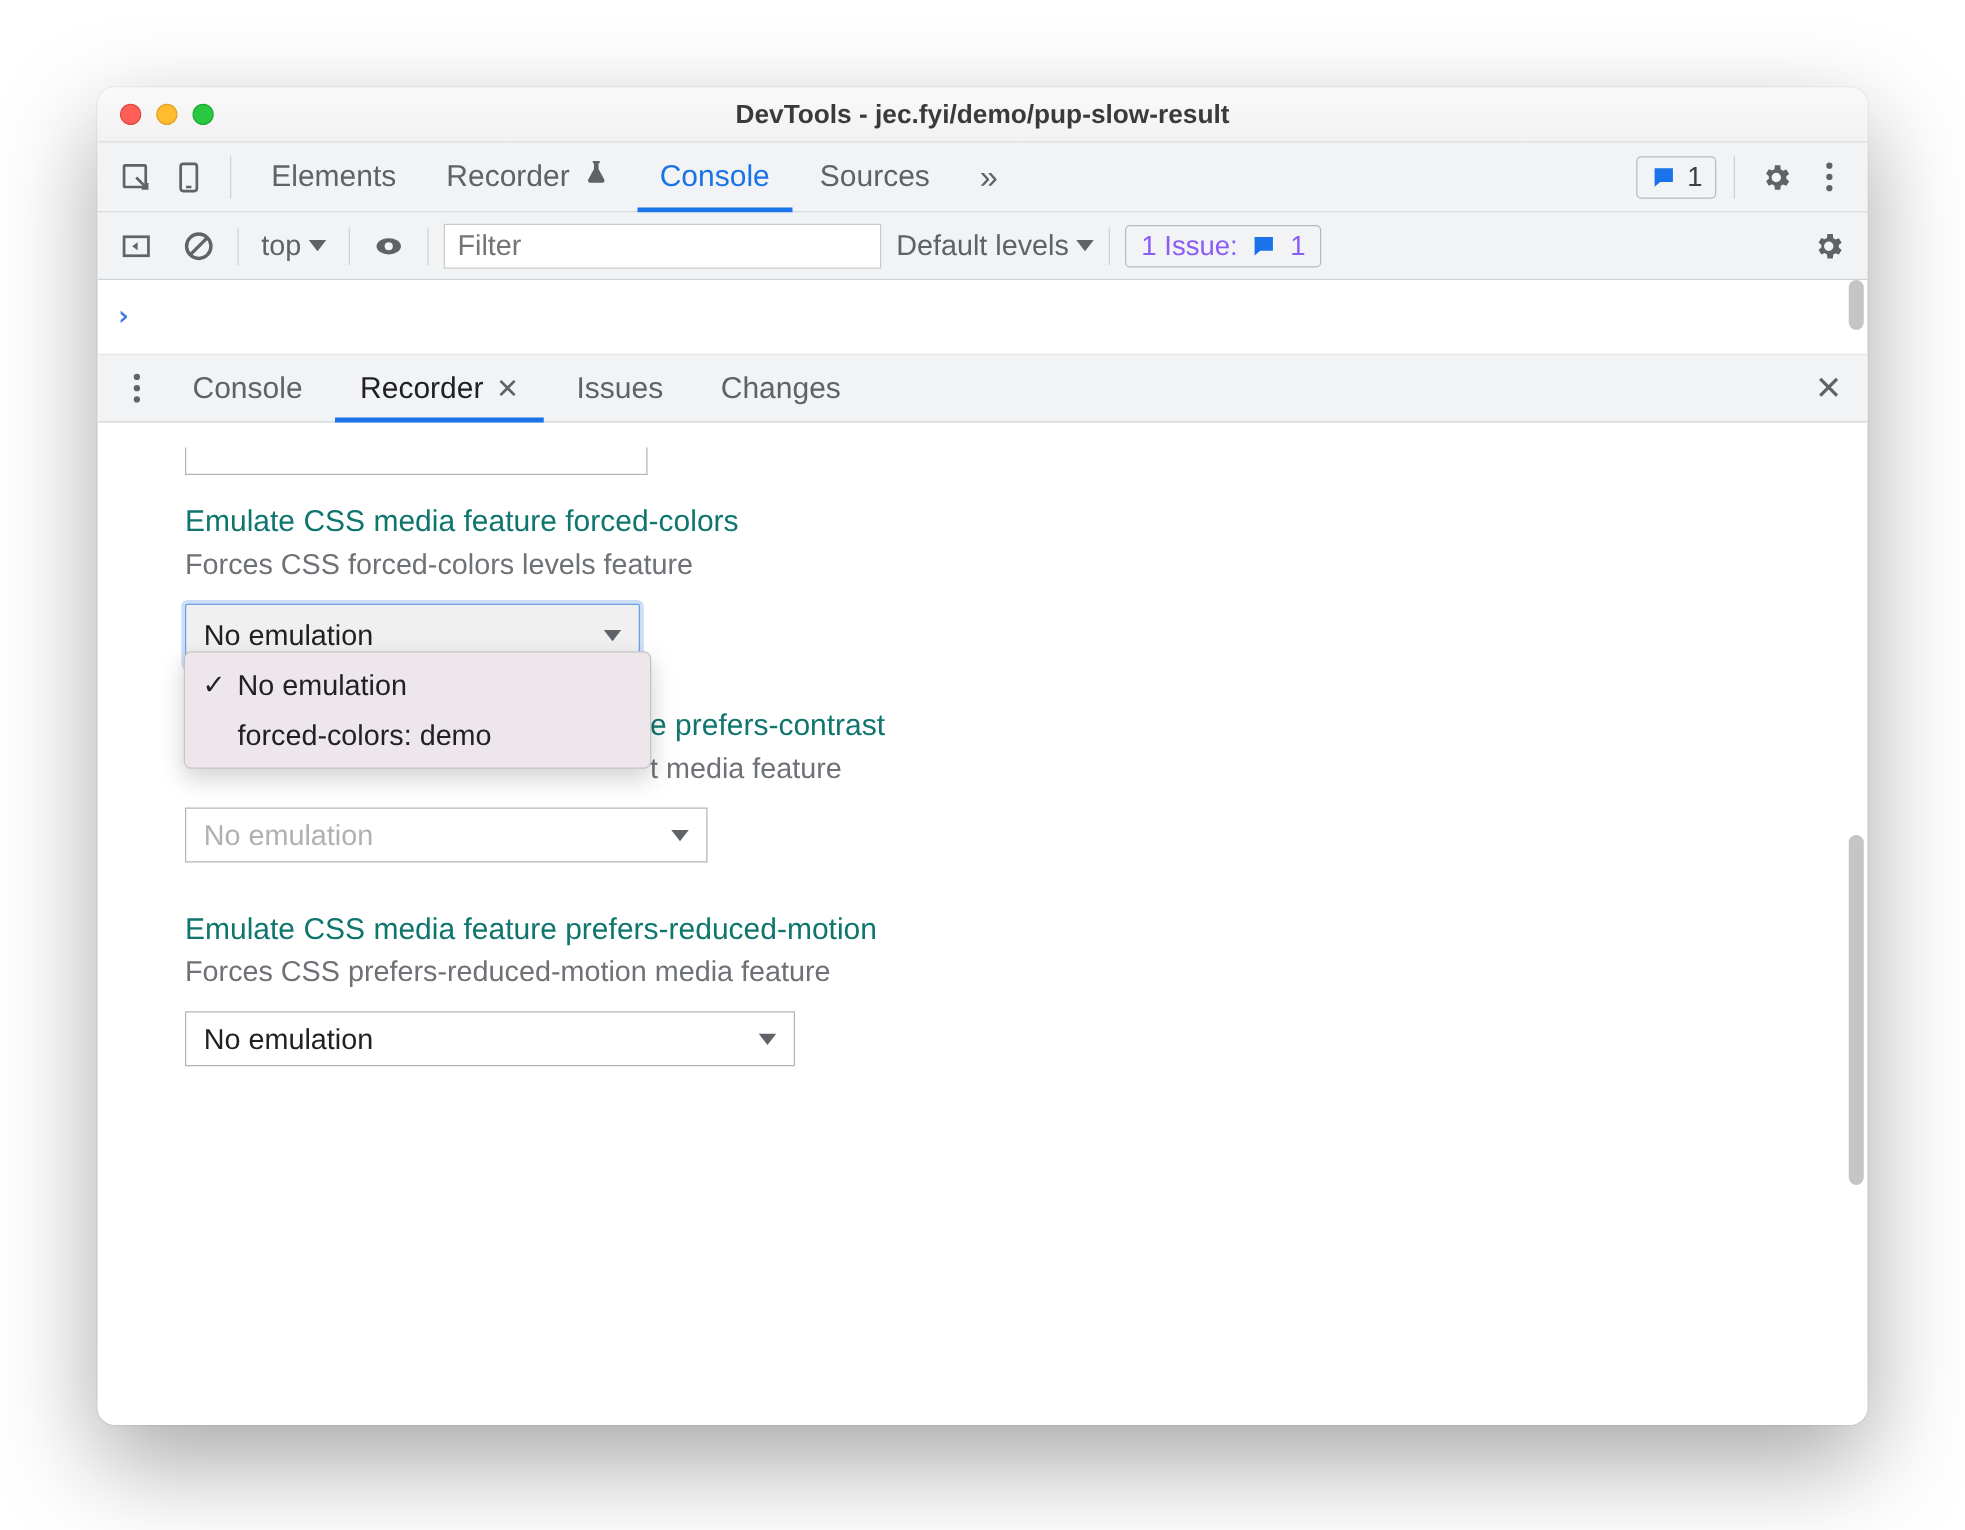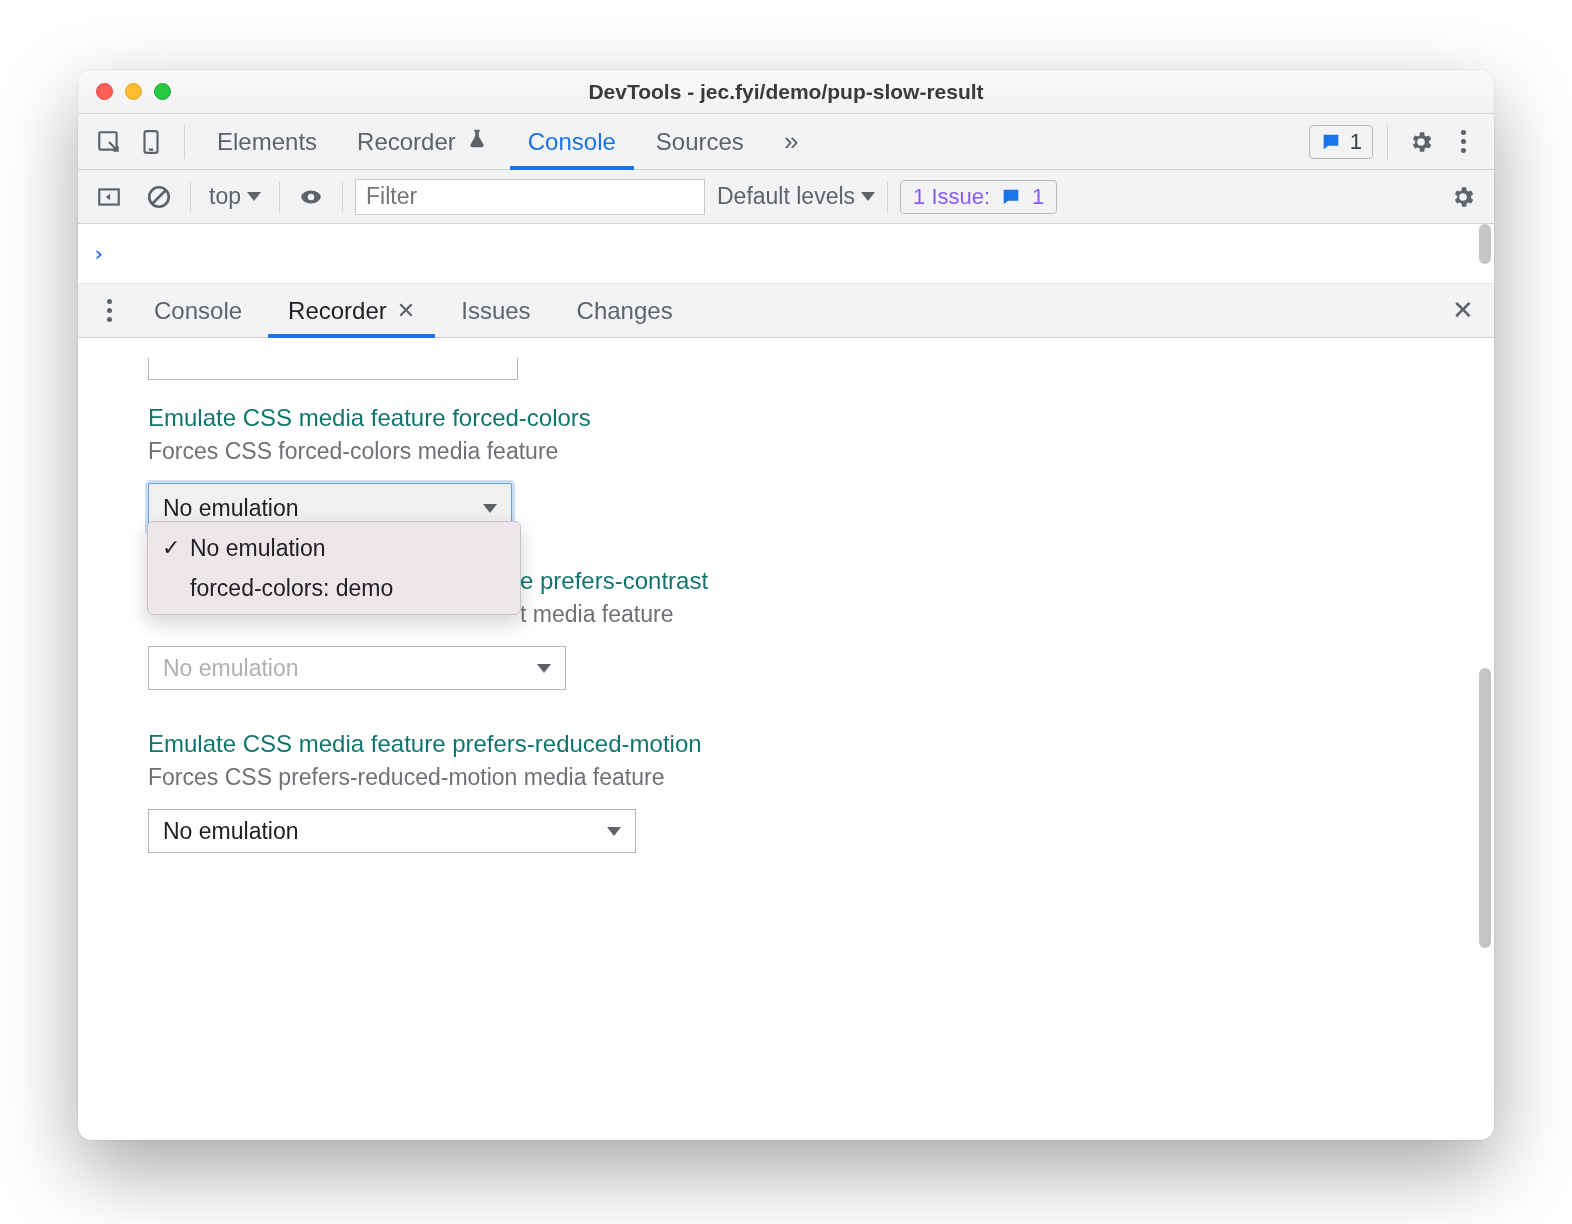--- a/index.html
+++ b/index.html
@@ -330,21 +330,21 @@
         <span class="x" style="font-size:26px">✕</span>
       </div>
   </div>
 
   <div class="panel">
 
     <div class="stub-top"></div>
 
     <div class="section">
       <div class="heading">Emulate CSS media feature forced-colors</div>
-      <div class="sub">Forces CSS forced-colors media feature</div>
+      <div class="sub">Forces CSS forced-colors levels feature</div>
       <div class="dropdown focused">
         <span>No emulation</span>
         <span class="caret"></span>
       </div>
     </div>
 
     <div class="section" style="margin-top:34px">
       <div class="heading" style="padding-left:372px">e <span>prefers-contrast</span></div>
       <div class="sub" style="padding-left:372px"><span>t media feature</span></div>
       <div class="dropdown" style="width:418px;color:#aeb0b3">

